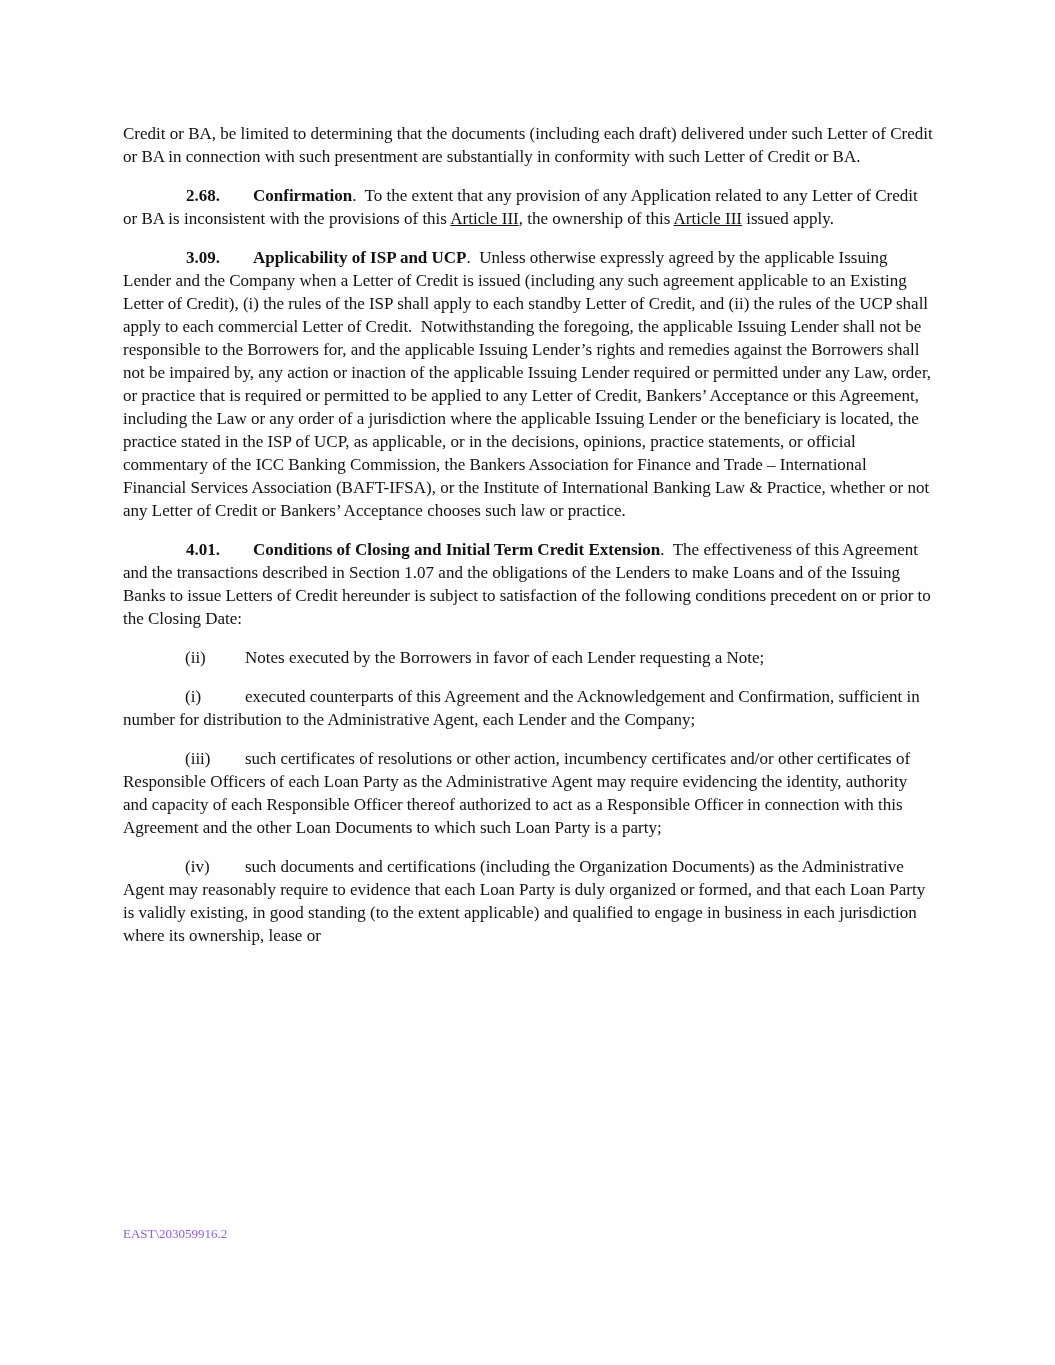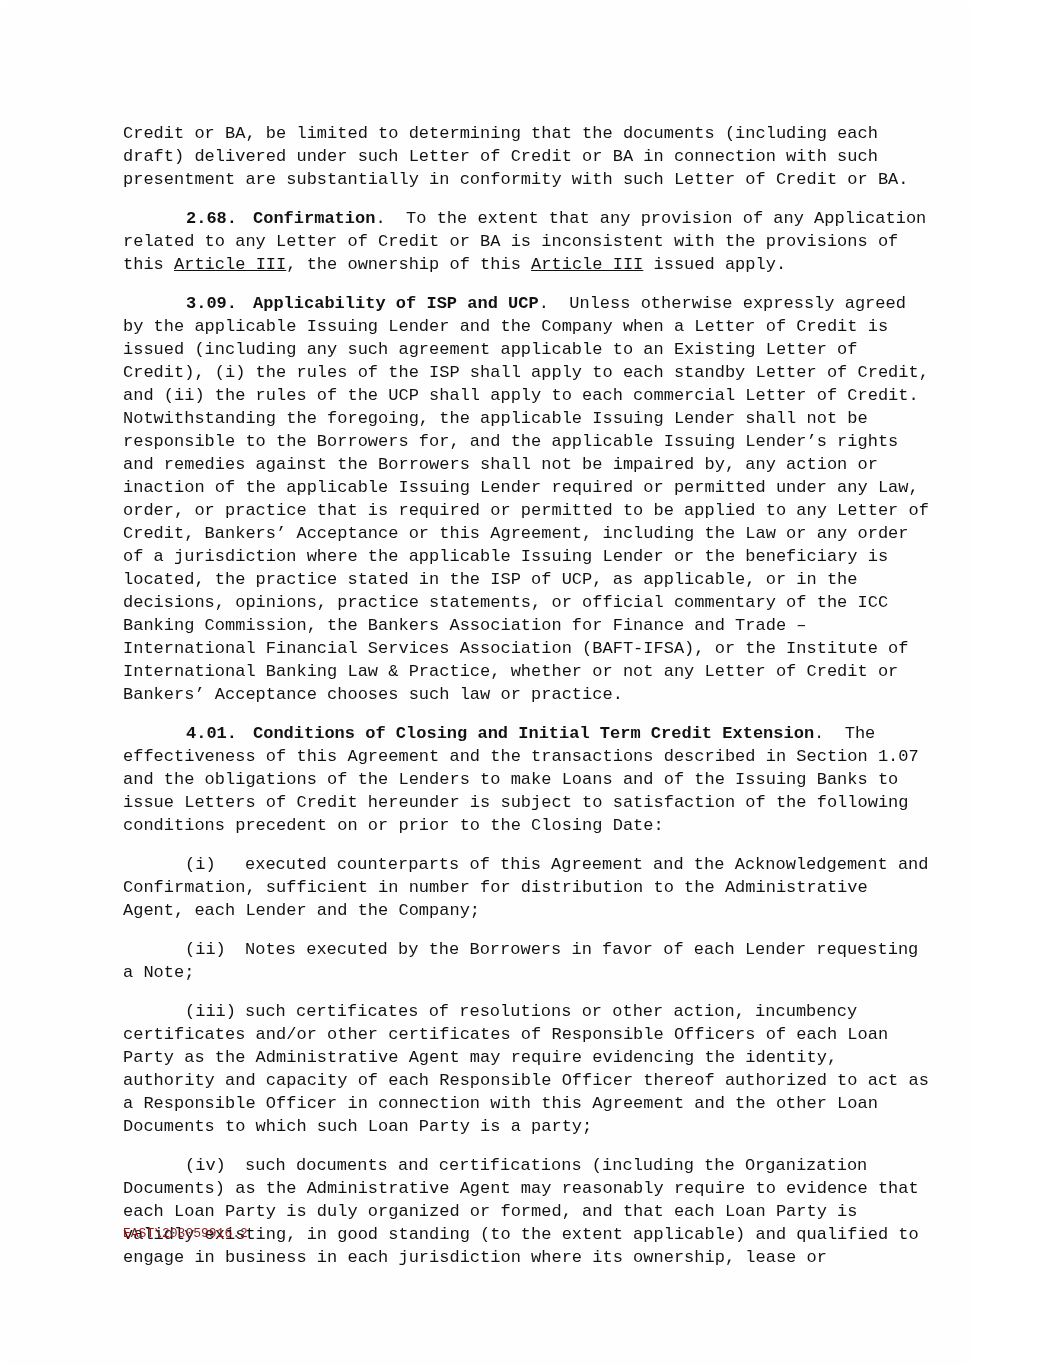--- a/index.html
+++ b/index.html
@@ -2,21 +2,21 @@
 <html><head>
 <meta charset="utf-8">
 <style>
   html, body { margin: 0; padding: 0; background: #ffffff; }
   .page {
     position: relative;
     width: 972px;
     height: 1365px;
     background: #fefefe;
     color: #121212;
-    font-family: Liberation Mono, monospace;
+    font-family: Liberation Serif, serif;
     font-size: 17px;
     line-height: 23px;
     overflow: hidden;
     border-radius: 13px;
   }
   .doc {
     position: absolute;
     left: 123px;
     top: 122px;
     width: 810px;
@@ -37,44 +37,44 @@
   .item-a { margin-left: 19px; text-indent: 45px; }
   .lbl-a { display: inline-block; width: 75px; text-indent: 0; }
   .item-r { margin-left: 63px; text-indent: 62px; }
   .lbl-r { display: inline-block; width: 60px; text-indent: 0; }
   .footer {
     position: absolute;
     left: 123px;
     top: 1226px;
     font-size: 13px;
     line-height: 16px;
-    color: #7f1d1d;
+    color: #8b5cf6;
   }
 </style>
 </head>
 <body>
 
 <div class="page">
   <div class="doc">
 
     <p><span>Credit or BA, be limited to determining that the documents (including each draft) delivered under such Letter of Credit or BA in connection with such presentment are substantially in conformity with such Letter of Credit or BA.</span></p>
 
     <p class="sec"><span class="num">2.68.</span><span class="bold">Confirmation</span><span>.&nbsp; To the extent that any provision of any Application related to any Letter of Credit or BA is inconsistent with the provisions of this </span><span class="ul">Article III</span><span>, the ownership of this </span><span class="ul">Article III</span><span> issued apply.</span></p>
 
     <p class="sec"><span class="num">3.09.</span><span class="bold">Applicability of ISP and UCP</span><span>.&nbsp; Unless otherwise expressly agreed by the applicable Issuing Lender and the Company when a Letter of Credit is issued (including any such agreement applicable to an Existing Letter of Credit), (i) the rules of the ISP shall apply to each standby Letter of Credit, and (ii) the rules of the UCP shall apply to each commercial Letter of Credit.&nbsp; Notwithstanding the foregoing, the applicable Issuing Lender shall not be responsible to the Borrowers for, and the applicable Issuing Lender’s rights and remedies against the Borrowers shall not be impaired by, any action or inaction of the applicable Issuing Lender required or permitted under any Law, order, or practice that is required or permitted to be applied to any Letter of Credit, Bankers’ Acceptance or this Agreement, including the Law or any order of a jurisdiction where the applicable Issuing Lender or the beneficiary is located, the practice stated in the ISP of UCP, as applicable, or in the decisions, opinions, practice statements, or official commentary of the ICC Banking Commission, the Bankers Association for Finance and Trade – International Financial Services Association (BAFT-IFSA), or the Institute of International Banking Law &amp; Practice, whether or not any Letter of Credit or Bankers’ Acceptance chooses such law or practice.</span></p>
 
     <div class="heading">
     </div>
 
     <p class="sec"><span class="num">4.01.</span><span class="bold">Conditions of Closing and Initial Term Credit Extension</span><span>.&nbsp; The effectiveness of this Agreement and the transactions described in Section 1.07 and the obligations of the Lenders to make Loans and of the Issuing Banks to issue Letters of Credit hereunder is subject to satisfaction of the following conditions precedent on or prior to the Closing Date:</span></p>
 
 
+    <p class="item-r"><span class="lbl-r">(ii)</span><span>Notes executed by the Borrowers in favor of each Lender requesting a Note;</span></p>
+
     <p class="item-r"><span class="lbl-r">(i)</span><span>executed counterparts of this Agreement and the Acknowledgement and Confirmation, sufficient in number for distribution to the Administrative Agent, each Lender and the Company;</span></p>
-
-    <p class="item-r"><span class="lbl-r">(ii)</span><span>Notes executed by the Borrowers in favor of each Lender requesting a Note;</span></p>
 
     <p class="item-r"><span class="lbl-r">(iii)</span><span>such certificates of resolutions or other action, incumbency certificates and/or other certificates of Responsible Officers of each Loan Party as the Administrative Agent may require evidencing the identity, authority and capacity of each Responsible Officer thereof authorized to act as a Responsible Officer in connection with this Agreement and the other Loan Documents to which such Loan Party is a party;</span></p>
 
     <p class="item-r"><span class="lbl-r">(iv)</span><span>such documents and certifications (including the Organization Documents) as the Administrative Agent may reasonably require to evidence that each Loan Party is duly organized or formed, and that each Loan Party is validly existing, in good standing (to the extent applicable) and qualified to engage in business in each jurisdiction where its ownership, lease or</span></p>
 
   </div>
 
   <div class="footer">EAST\203059916.2</div>
 </div>
 

